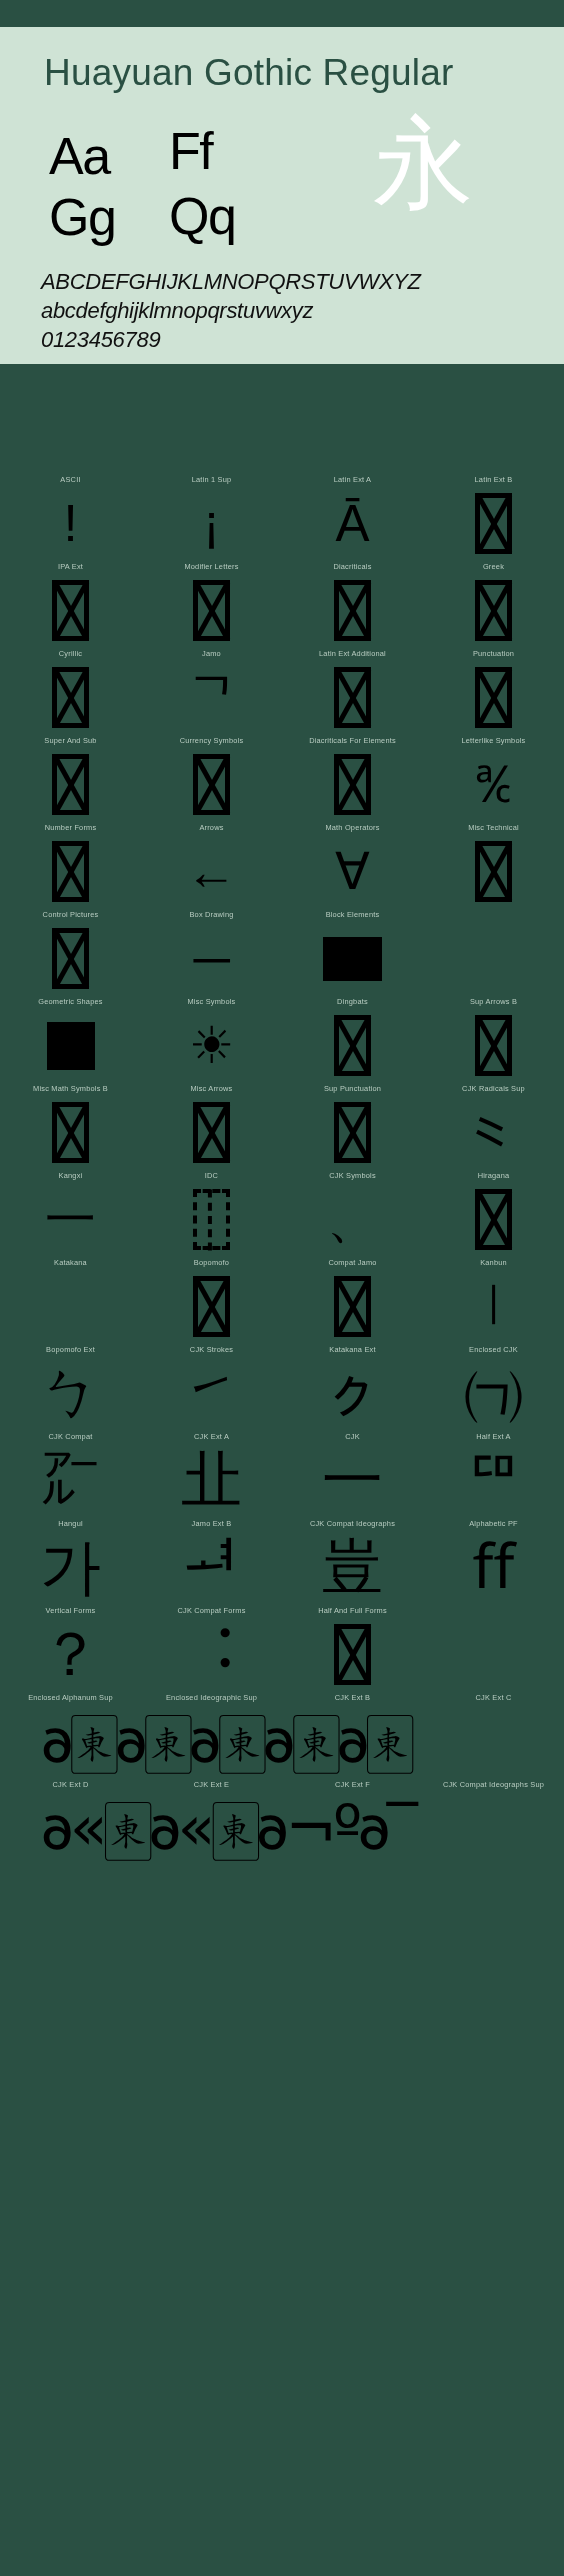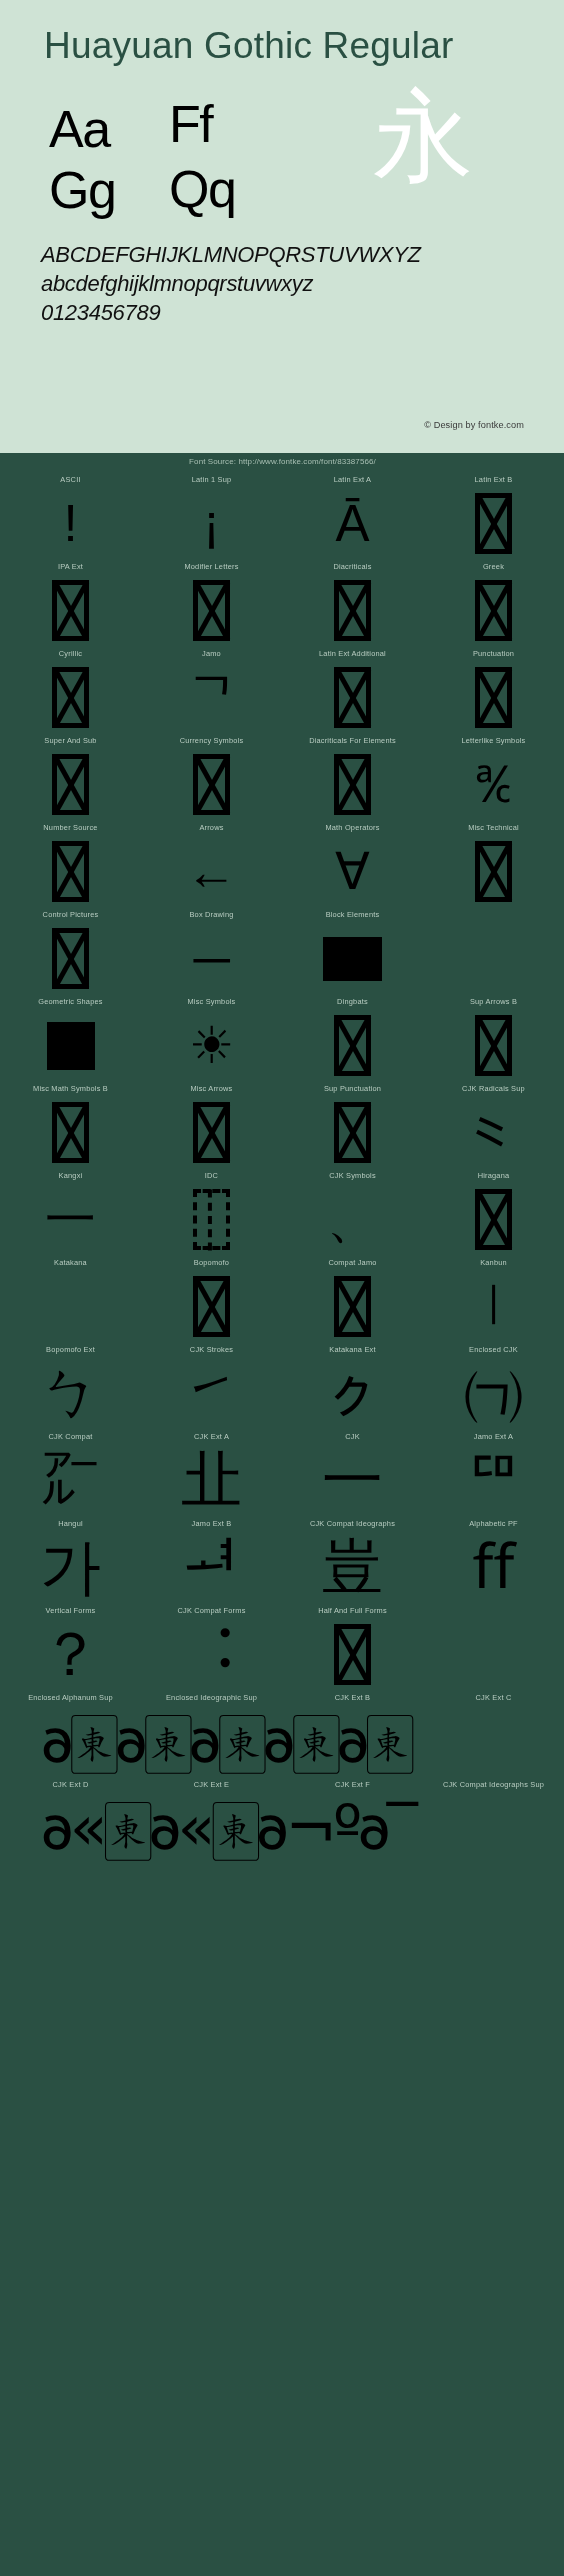--- a/index.html
+++ b/index.html
@@ -13,23 +13,24 @@
     width: 565px;
     height: 2576px;
     overflow: hidden;
     background: #2a5043;
   }
 
   
   .header {
     position: relative;
     width: 565px;
-    height: 453px;
+    height: 337px;
     background: #cfe3d5;
     overflow: hidden;
+    margin-top: 27px;
   }
   .font-title {
     position: absolute;
     left: 44px;
     top: 25px;
     font-size: 37px;
     letter-spacing: 0.2px;
     color: #2a5043;
     font-family: "Liberation Sans", sans-serif;
     font-weight: 400;
@@ -204,21 +205,20 @@
 
     <div class="alpha-block">
       <div>ABCDEFGHIJKLMNOPQRSTUVWXYZ</div>
       <div>abcdefghijklmnopqrstuvwxyz</div>
       <div>0123456789</div>
     </div>
 
     <div class="copyright">© Design by fontke.com</div>
   </div>
 
-  <div class="source-bar">Font Source: http://www.fontke.com/font/83387566/</div>
 
   <div class="block-grid" id="block-grid">
       <div class="grid-row">
         <div class="cell">
           <div class="cell-label">ASCII</div>
           <div class="cell-glyph">
             <div class="txt-glyph lg">!</div>
           </div>
         </div>
         <div class="cell">
@@ -313,21 +313,21 @@
         </div>
         <div class="cell">
           <div class="cell-label">Letterlike Symbols</div>
           <div class="cell-glyph">
             <div class="txt-glyph lg">℀</div>
           </div>
         </div>
       </div>
       <div class="grid-row">
         <div class="cell">
-          <div class="cell-label">Number Source</div>
+          <div class="cell-label">Number Forms</div>
           <div class="cell-glyph">
             <div class="tofu"></div>
           </div>
         </div>
         <div class="cell">
           <div class="cell-label">Arrows</div>
           <div class="cell-glyph">
             <div class="txt-glyph lg">←</div>
           </div>
         </div>
@@ -507,21 +507,21 @@
             <div class="txt-glyph xl">㐀</div>
           </div>
         </div>
         <div class="cell">
           <div class="cell-label">CJK</div>
           <div class="cell-glyph">
             <div class="txt-glyph xl">一</div>
           </div>
         </div>
         <div class="cell">
-          <div class="cell-label">Jamo Ext A</div>
+          <div class="cell-label">Half Ext A</div>
           <div class="cell-glyph">
             <div class="txt-glyph xl">ꥠ</div>
           </div>
         </div>
       </div>
       <div class="grid-row">
         <div class="cell">
           <div class="cell-label">Hangul</div>
           <div class="cell-glyph">
             <div class="txt-glyph xl">가</div>

